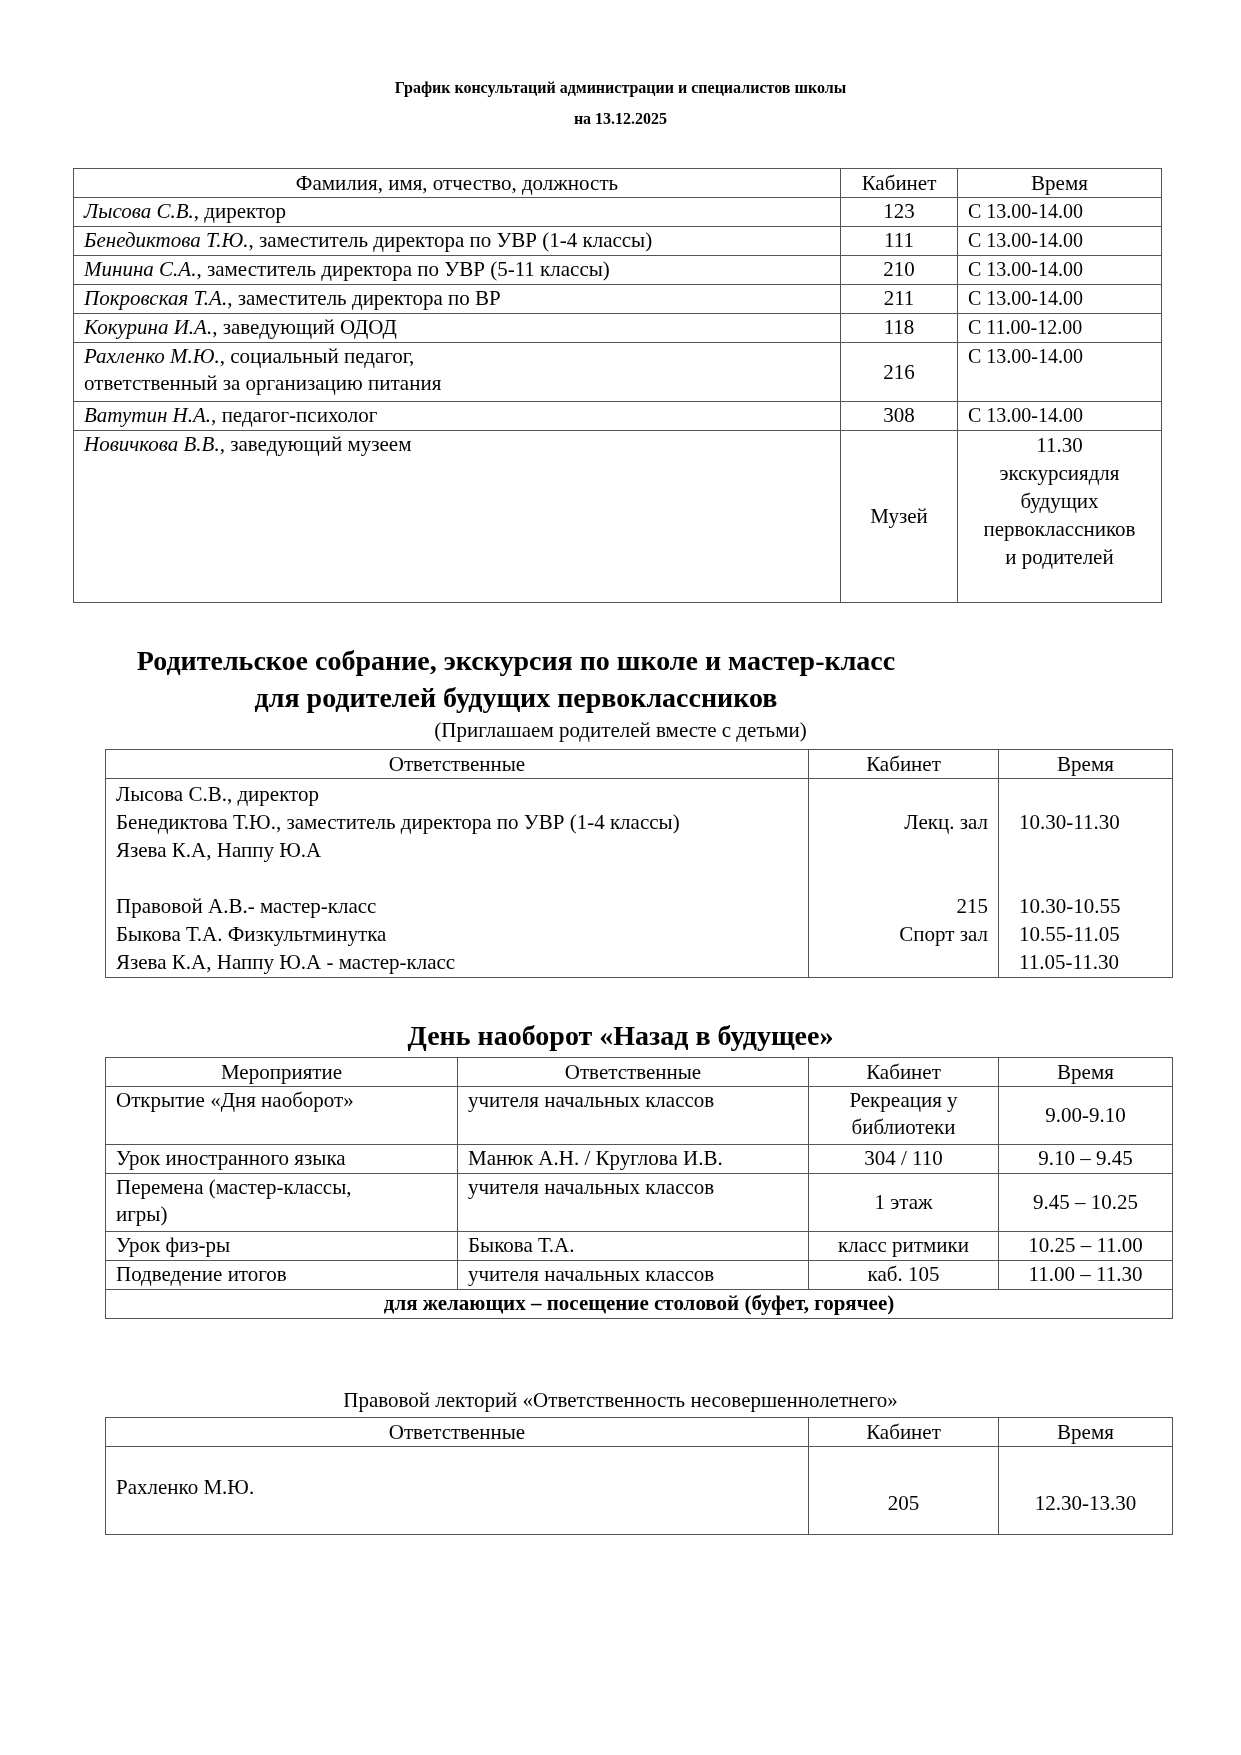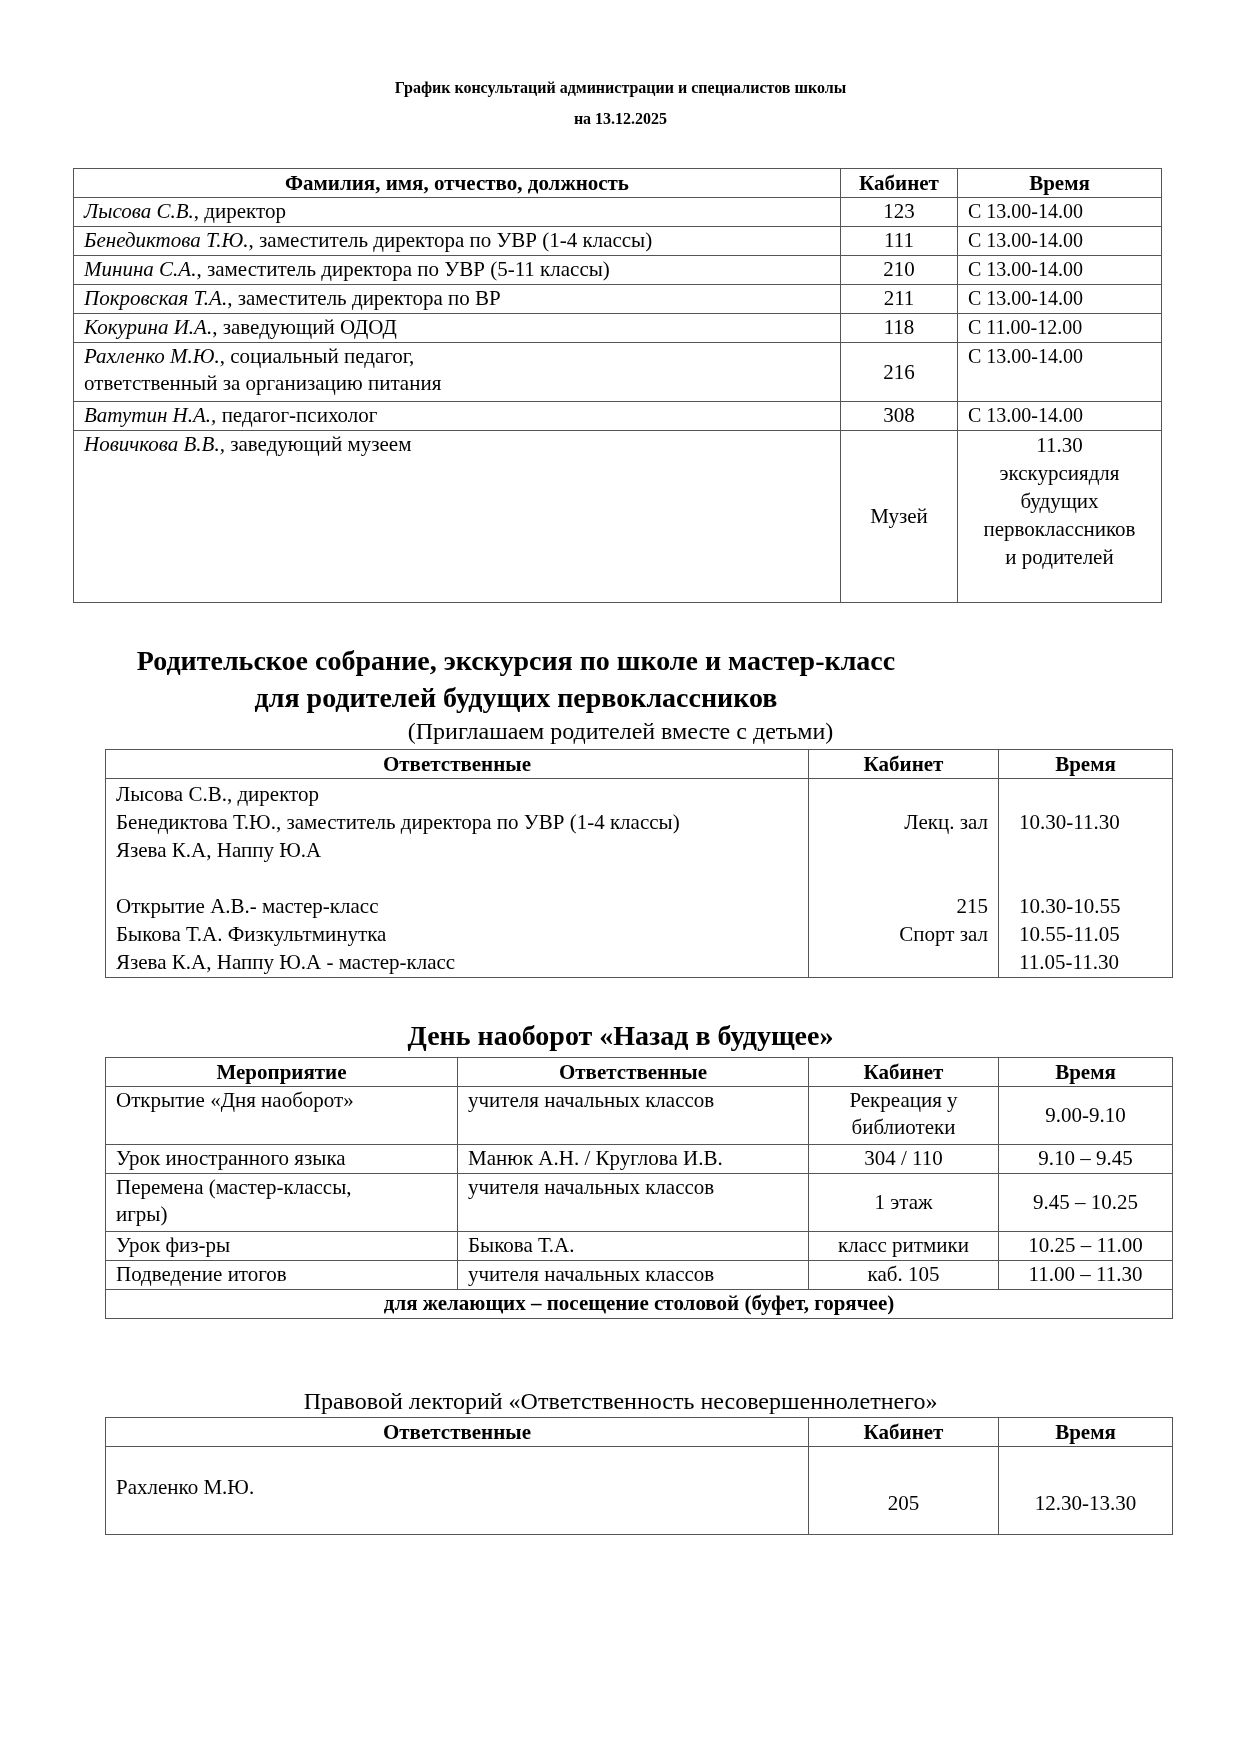--- a/index.html
+++ b/index.html
@@ -6,27 +6,27 @@
   body {
     width: 1241px; height: 1755px; position: relative; overflow: hidden;
     font-family: "Liberation Serif", "DejaVu Serif", serif;
     color: #000;
   }
   .abs { position: absolute; }
   .title {
     font-weight: bold; font-size: 16px; text-align: center; line-height: 31px;
   }
   .title-lg { font-size: 28px; line-height: 37px; }
-  .subtitle { font-size: 24px; text-align: center; }
+  .subtitle { font-size: 21px; text-align: center; }
   table { border-collapse: collapse; position: absolute; table-layout: fixed; }
   td, th {
     border: 1.5px solid #555; font-size: 21px; line-height: 27px;
     padding: 0 10px; vertical-align: top; font-weight: normal;
   }
-  th { font-weight: bold; text-align: center; vertical-align: middle; line-height: 26px; }
+  th { font-weight: normal; text-align: center; vertical-align: middle; line-height: 26px; }
   .c { text-align: center; }
   .mid { vertical-align: middle; }
   i { font-style: italic; }
   .small { font-size: 20px; }
   .bold { font-weight: bold; margin-top: 36px; }
   .ml { white-space: pre-line; }
 </style>
 </head>
 <body>
 
@@ -111,21 +111,21 @@
     <th>Ответственные</th>
     <th>Кабинет</th>
     <th>Время</th>
   </tr>
   <tr>
     <td style="line-height:28px; padding-top:1px; padding-bottom:1px;">
       <div>Лысова С.В., директор</div>
       <div>Бенедиктова Т.Ю., заместитель директора по УВР (1-4 классы)</div>
       <div>Язева К.А, Наппу Ю.А</div>
       <div style="height:28px"></div>
-      <div>Открытие А.В.- мастер-класс</div>
+      <div>Правовой А.В.- мастер-класс</div>
       <div>Быкова Т.А. Физкультминутка</div>
       <div>Язева К.А, Наппу Ю.А - мастер-класс</div>
     </td>
     <td style="line-height:28px; padding-top:1px;text-align:right;">
       <div style="height:28px"></div>
       <div>Лекц. зал</div>
       <div style="height:56px"></div>
       <div>215</div>
       <div>Спорт зал</div>
       <div style="height:28px"></div>

